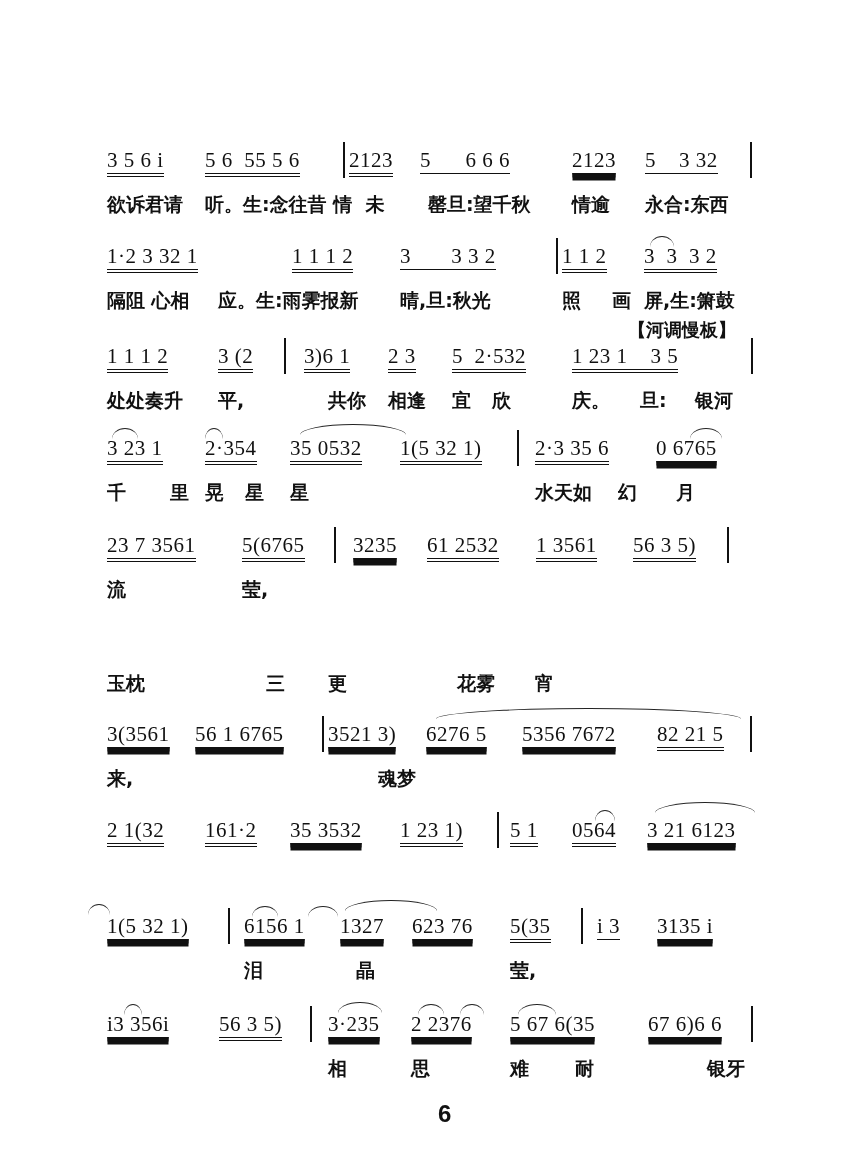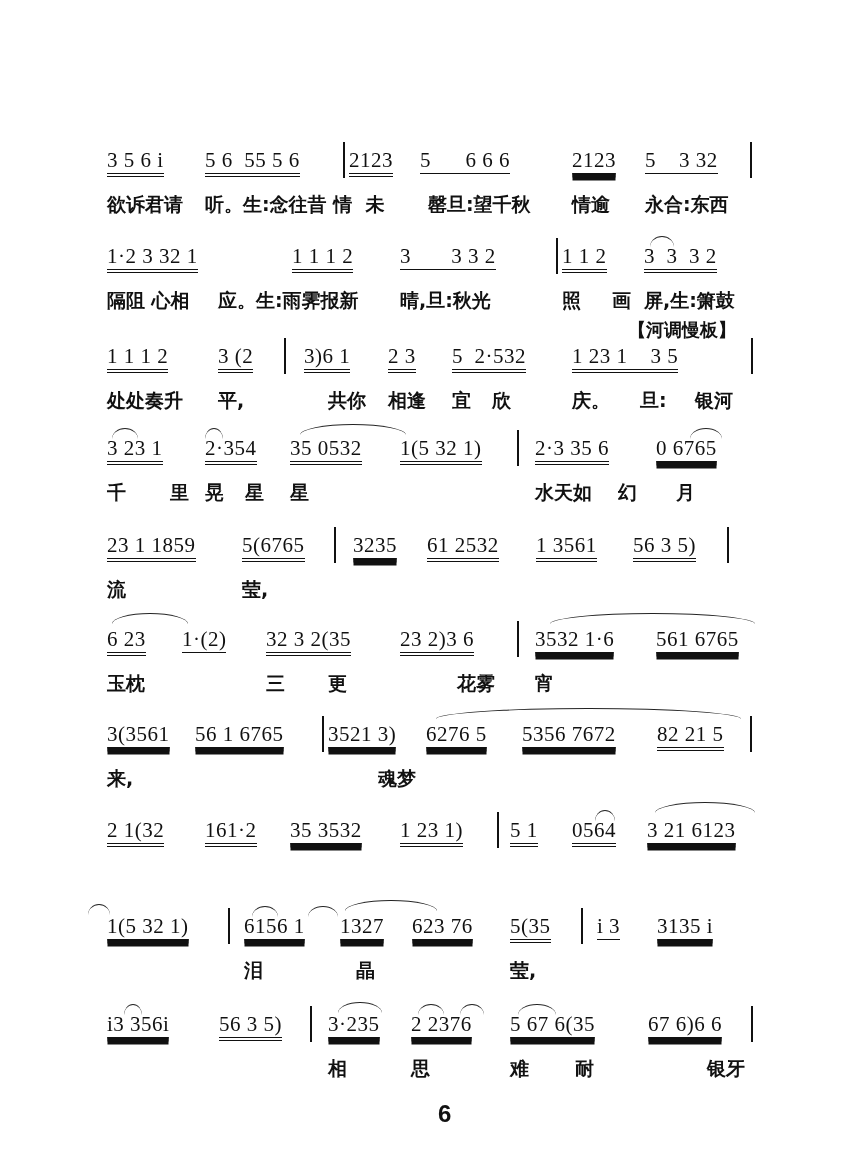--- a/index.html
+++ b/index.html
@@ -115,47 +115,36 @@
       <span class="lyr" style="left:245px;">星</span>
       <span class="lyr" style="left:290px;">星</span>
       <span class="lyr" style="left:535px;">水天如</span>
       <span class="lyr" style="left:618px;">幻</span>
       <span class="lyr" style="left:676px;">月</span>
     </div>
   </div>
 
   <div class="system" style="top:533px;">
     <div class="notes">
-      <span class="grp u2" style="left:107px;">23 1 1859</span>
+      <span class="grp u2" style="left:107px;">23 7 3561</span>
       <span class="grp u2" style="left:242px;">5(6765</span>
       <span class="bar" style="left:334px;"></span>
       <span class="grp u3" style="left:353px;">3235</span>
       <span class="grp u2" style="left:427px;">61 2532</span>
       <span class="grp u2" style="left:536px;">1 3561</span>
       <span class="grp u2" style="left:633px;">56 3 5)</span>
       <span class="bar" style="left:727px;"></span>
     </div>
     <div class="lyrics">
       <span class="lyr" style="left:107px;">流</span>
       <span class="lyr" style="left:242px;">莹,</span>
     </div>
   </div>
 
   <div class="system" style="top:627px;">
-    <div class="notes">
-      <span class="slur" style="left:112px; top:-14px; width:76px;"></span>
-      <span class="slur" style="left:550px; top:-14px; width:205px;"></span>
-      <span class="grp u2" style="left:107px;">6 23</span>
-      <span class="grp u1" style="left:182px;">1·(2)</span>
-      <span class="grp u2" style="left:266px;">32 3 2(35</span>
-      <span class="grp u2" style="left:400px;">23 2)3 6</span>
-      <span class="bar" style="left:517px;"></span>
-      <span class="grp u3" style="left:535px;">3532 1·6</span>
-      <span class="grp u3" style="left:656px;">561 6765</span>
-    </div>
     <div class="lyrics">
       <span class="lyr" style="left:107px;">玉枕</span>
       <span class="lyr" style="left:266px;">三</span>
       <span class="lyr" style="left:328px;">更</span>
       <span class="lyr" style="left:457px;">花雾</span>
       <span class="lyr" style="left:535px;">宵</span>
     </div>
   </div>
 
   <div class="system" style="top:722px;">

